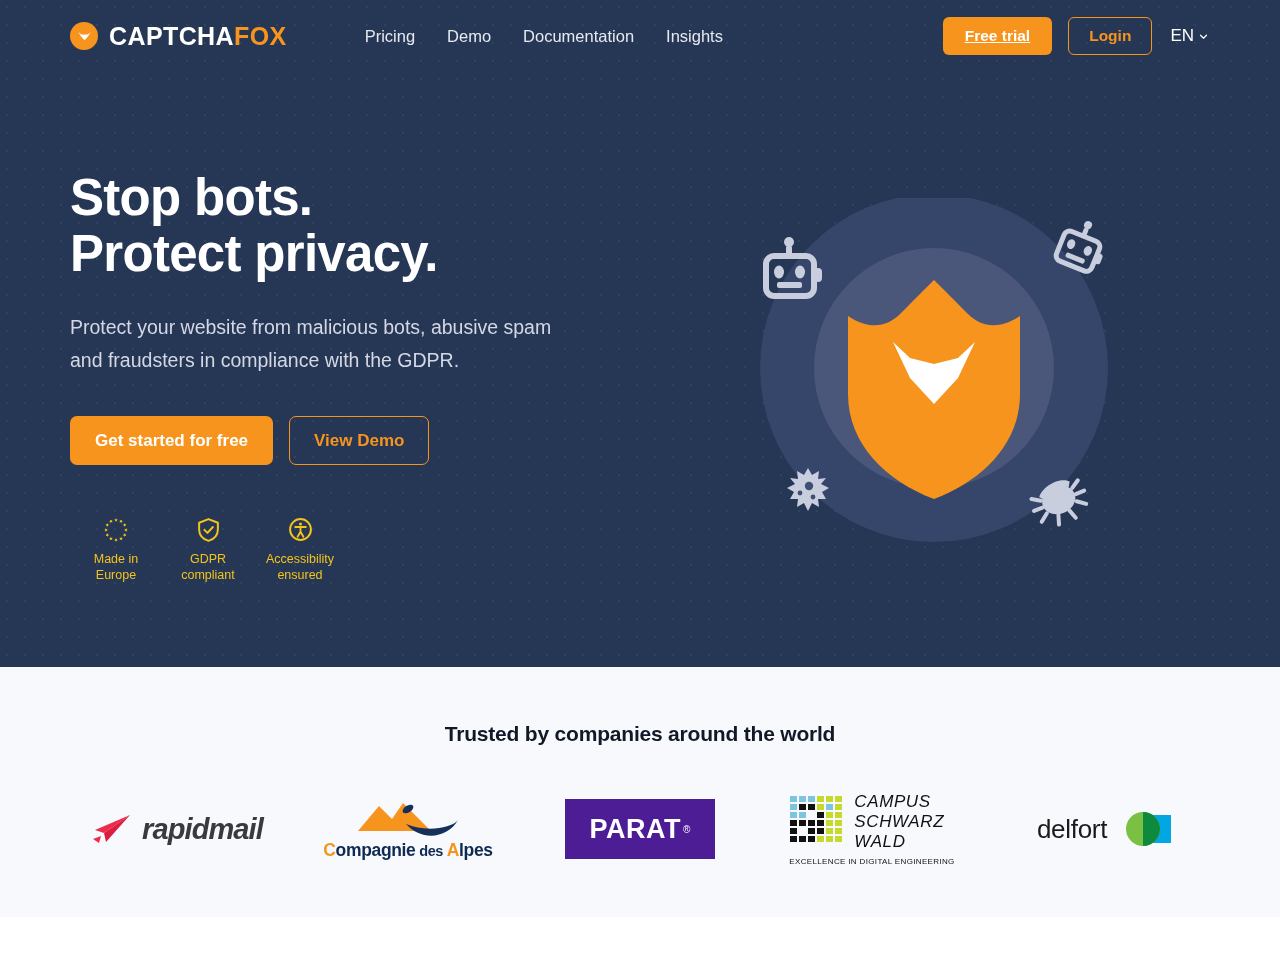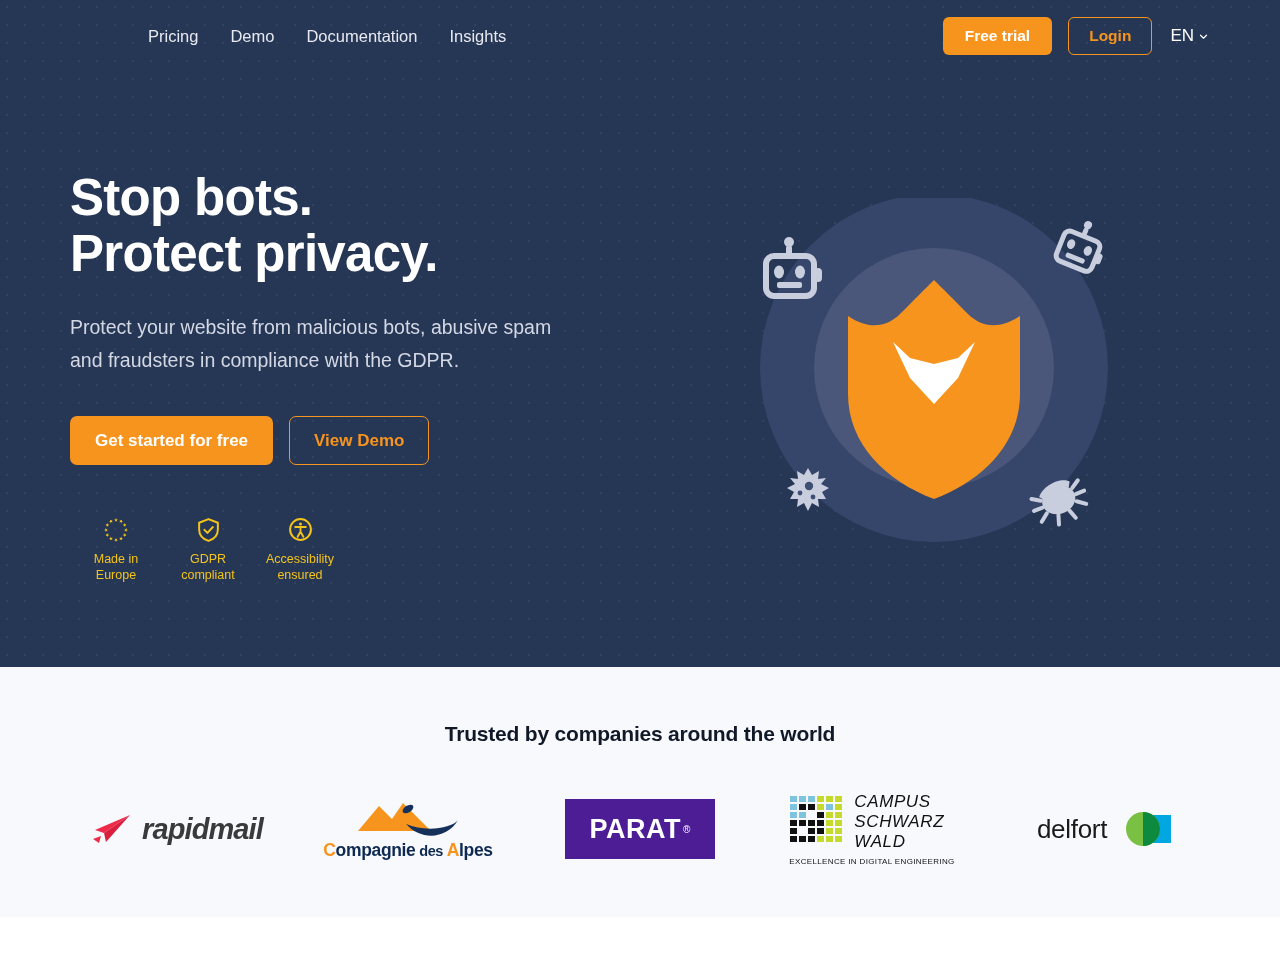--- a/index.html
+++ b/index.html
@@ -53,21 +53,21 @@
   .nav-link {
     color:#E7E9F0; font-size:16.5px; text-decoration:none;
     padding:8px 16px; white-space:nowrap;
   }
 
   .nav-right { margin-left:auto; display:flex; align-items:center; gap:16px; }
   .btn-trial {
     background:#F7941E; color:#ffffff; border:none;
     font-size:15.5px; font-weight:700;
     padding:11px 22px; border-radius:6px; cursor:pointer;
-    font-family:inherit; line-height:1;
+    font-family:inherit; line-height:1;text-decoration:underline;
   }
   .btn-login {
     background:transparent; color:#F7941E; border:1.5px solid #F7941E;
     font-size:15.5px; font-weight:700;
     padding:10px 20px; border-radius:6px; cursor:pointer;
     font-family:inherit; line-height:1;
   }
   .lang {
     display:flex; align-items:center; gap:5px;
     color:#ffffff; font-size:17px; cursor:pointer; padding:4px 2px;
@@ -189,20 +189,28 @@
   .delfort { display:flex; align-items:center; gap:10px; }
   .delfort-text { font-size:26px; color:#1A1A1A; letter-spacing:-0.3px; font-weight:400; }
 </style>
 </head>
 <body>
 
 <section class="hero">
 
   <nav class="nav">
 
+    <a class="brand" href="#">
+      <span class="brand-mark">
+        <svg width="19" height="19" viewBox="0 0 24 24" aria-hidden="true">
+          <path d="M4.2 6.4 L7.6 12.1 L12 16.8 L16.4 12.1 L19.8 6.4 L16.6 9.2 L12 9.9 L7.4 9.2 Z" fill="#ffffff"></path>
+        </svg>
+      </span>
+      <span class="brand-text"><span>CAPTCHA</span><span class="fox">FOX</span></span>
+    </a>
 
     <div class="nav-links">
       <a class="nav-link" href="#">Pricing</a>
       <a class="nav-link" href="#">Demo</a>
       <a class="nav-link" href="#">Documentation</a>
       <a class="nav-link" href="#">Insights</a>
     </div>
 
     <div class="nav-right">
       <button class="btn-trial">Free trial</button>

